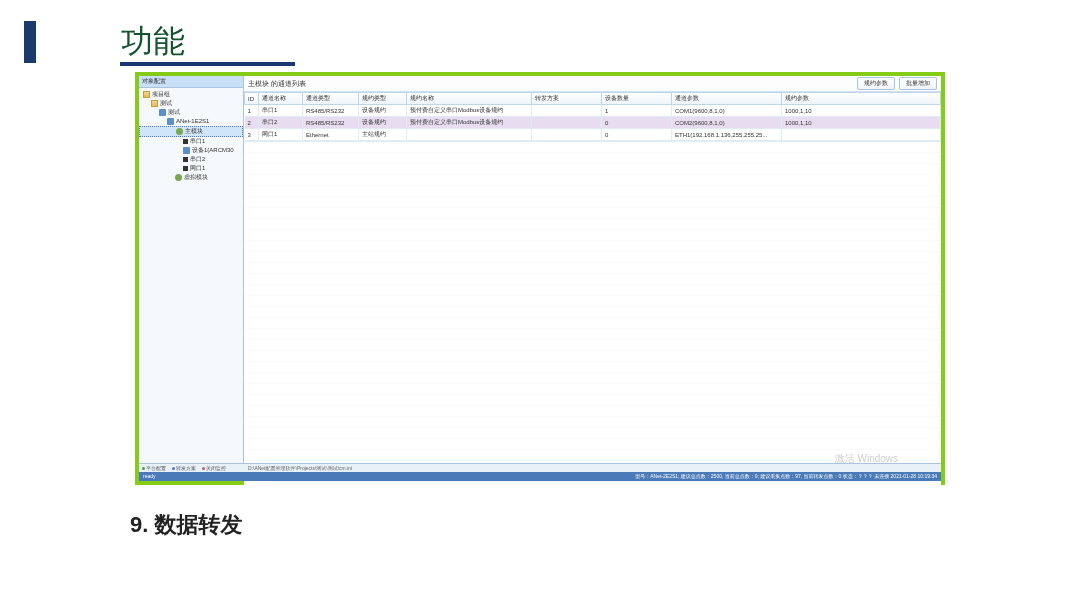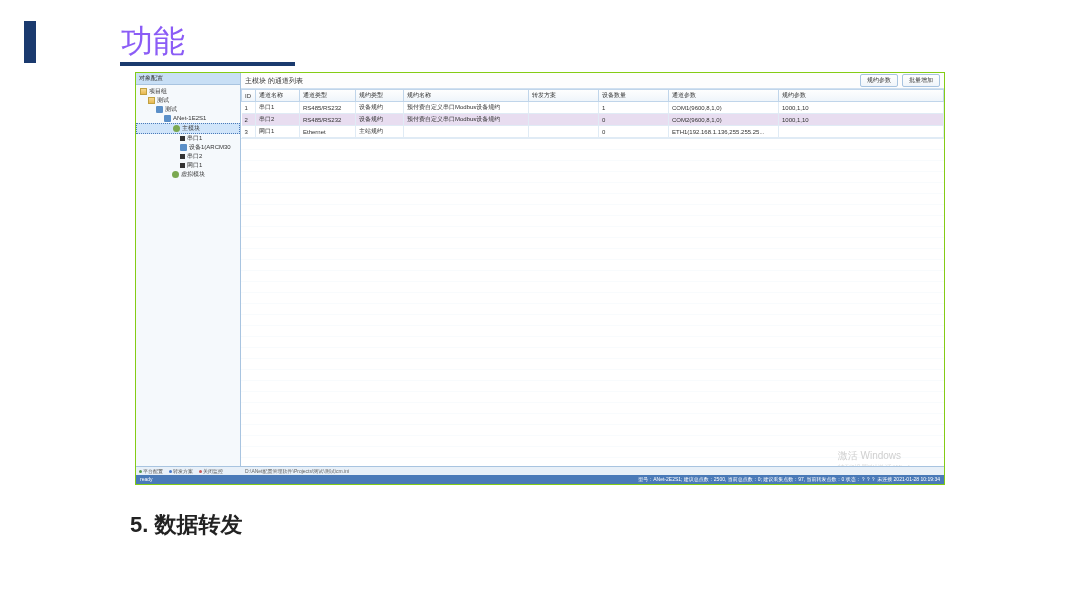--- a/index.html
+++ b/index.html
@@ -2,26 +2,26 @@
 <html><head>
   <meta charset="utf-8">
   <style>
     * { margin: 0; padding: 0; box-sizing: border-box; }
     body { font-family: "Microsoft YaHei", Arial, sans-serif; background: #fff; width: 1080px; height: 608px; position: relative; }
     
     .slide-header {
       position: absolute; top: 20px; left: 0; display: flex; align-items: center;
     }
     .header-bar { width: 12px; height: 42px; background: #1a3a6e; margin-left: 24px; }
-    .header-title { font-size: 32px; color: #8b5cf6; margin-left: 85px; font-weight: 400; }
+    .header-title { font-size: 32px; color: #14532d; margin-left: 85px; font-weight: 400; }
     .header-underline { position: absolute; top: 62px; left: 120px; width: 175px; height: 4px; background: #1a3a6e; }
     
     .app-window {
       position: absolute; top: 72px; left: 135px; width: 810px; height: 413px;
-      border: 1px solid #84cc16; background: #fff; font-size: 6px;
+      border: 4px solid #84cc16; background: #fff; font-size: 6px;
     }
     
     .tree-panel {
       position: absolute; left: 0; top: 0; width: 105px; height: 395px;
       background: #f5f9fc; border-right: 1px solid #a8c4e0;
     }
     .tree-header { background: #c8dff5; padding: 1px 3px; border-bottom: 1px solid #a8c4e0; font-size: 6px; color: #333; }
     .tree-content { padding: 2px 0; }
     .tree-item { display: flex; align-items: center; padding: 0 2px; white-space: nowrap; font-size: 6px; color: #333; line-height: 9px; }
     .tree-item.l1 { padding-left: 4px; }
@@ -247,14 +247,14 @@
 
   <div class="path-bar">D:\ANet配置管理软件\Projects\测试\测试\cm.ini</div>
 
   <div class="status-bar">
     <span>ready</span>
     <span>型号：ANet-2E2S1; 建议总点数：2500, 当前总点数：0; 建议采集点数：97, 当前转发点数：0   状态：？？？   未连接   2021-01-28 10:19:34</span>
   </div>
 </div>
 
 <div class="section-text">
-  <div class="section-heading">5. 数据转发</div>
+  <div class="section-heading">9. 数据转发</div>
 </div>
 
 </body></html>

